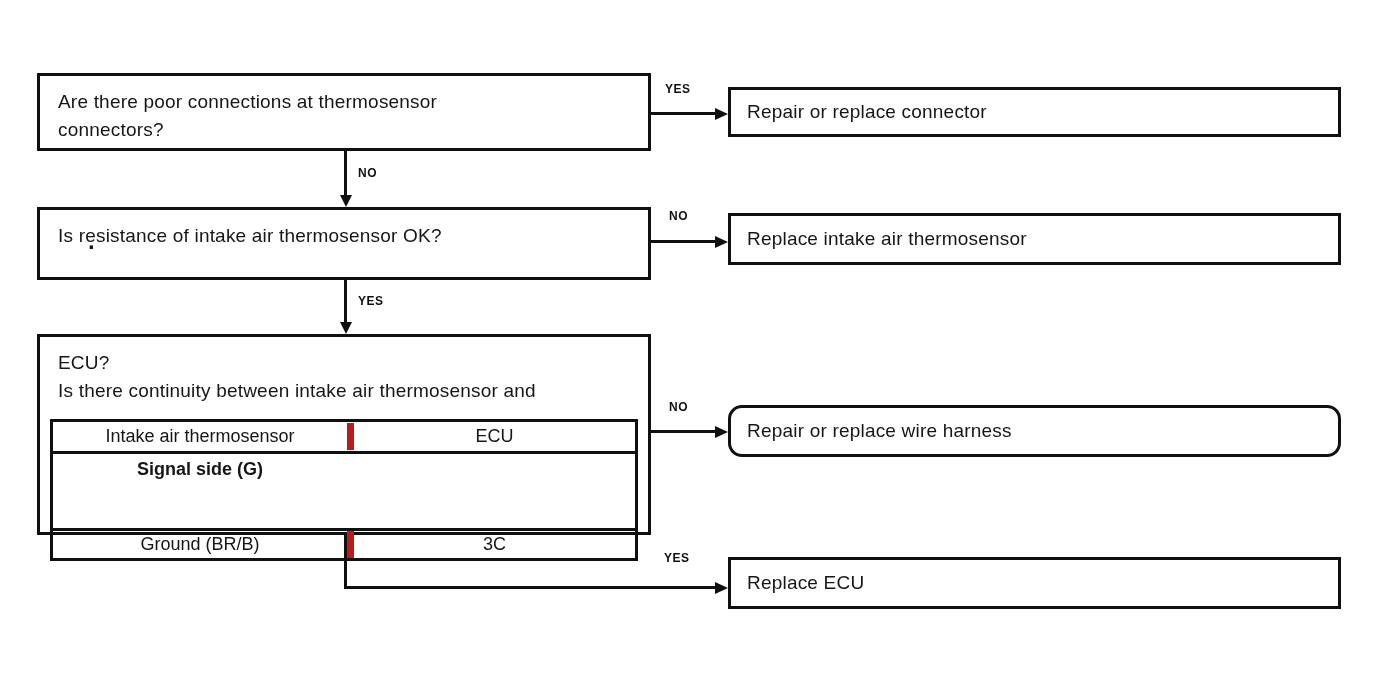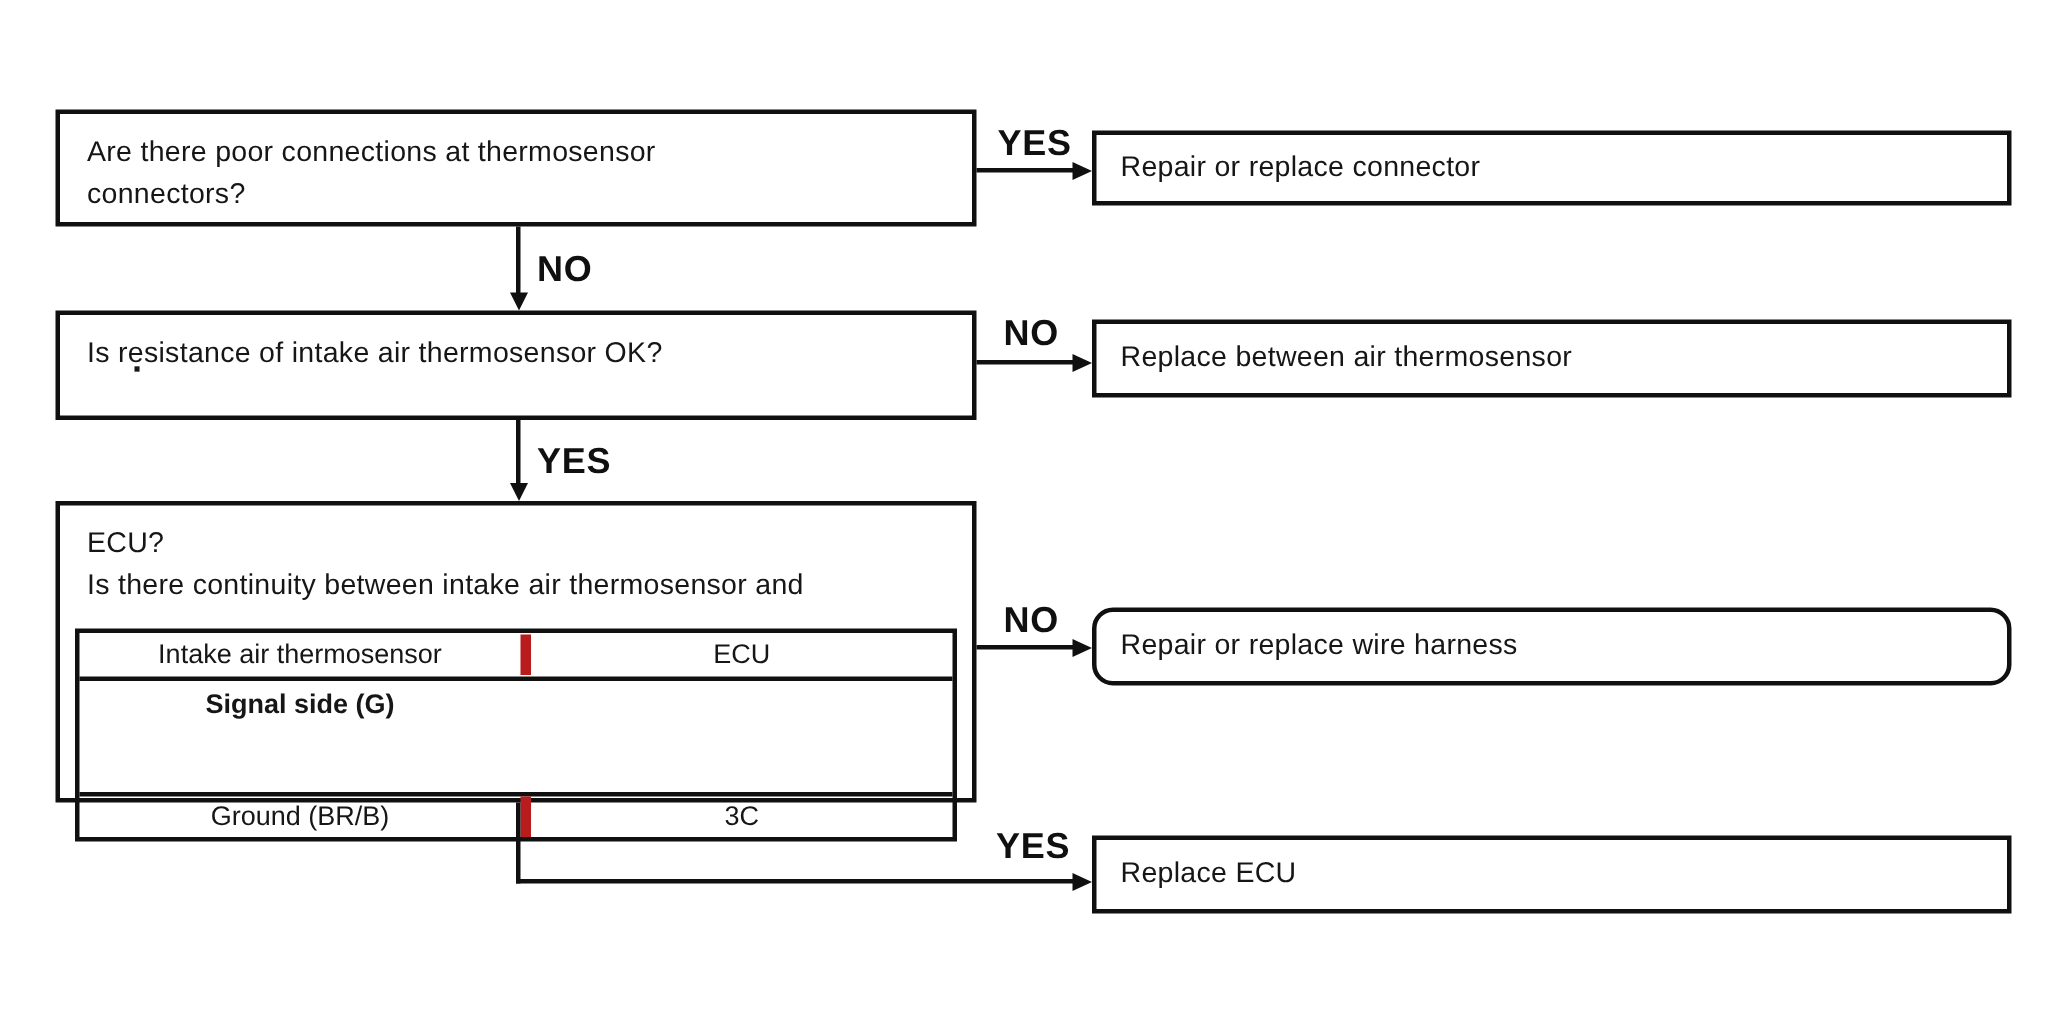--- a/index.html
+++ b/index.html
@@ -55,21 +55,21 @@
   }
   .arrow-down {
     position: absolute;
     width: 0; height: 0;
     border-left: 6px solid transparent;
     border-right: 6px solid transparent;
     border-top: 12px solid #101010;
   }
   .edge-label {
     position: absolute;
-    font-size: 24px;
+    font-size: 12px;
     font-weight: 700;
     letter-spacing: 0.5px;
     color: #101010;
   }
   
   .tbl {
     position: absolute;
     left: 50px;
     top: 419px;
     width: 588px;
@@ -131,21 +131,21 @@
           <span class="stray-dot">·</span>
         </span>
     </div>
   </div>
 
   <div class="edge-label" style="left:669px; top:209px;">NO</div>
   <div class="hline" style="left:651px; top:240px; width:66px;"></div>
   <div class="arrow-right" style="left:715px; top:236px;"></div>
 
   <div class="box abox" style="left:728px; top:213px; width:613px; height:52px;">
-    <div class="atext">Replace between air thermosensor</div>
+    <div class="atext">Replace intake air thermosensor</div>
   </div>
 
   <div class="vline" style="left:344px; top:280px; height:44px;"></div>
   <div class="arrow-down" style="left:340px; top:322px;"></div>
   <div class="edge-label" style="left:358px; top:294px;">YES</div>
 
   <div class="box qbox" style="left:37px; top:334px; width:614px; height:201px;">
     <div class="qtext">
       <span>ECU?</span>
       <span>Is there continuity between intake air thermosensor and</span>

